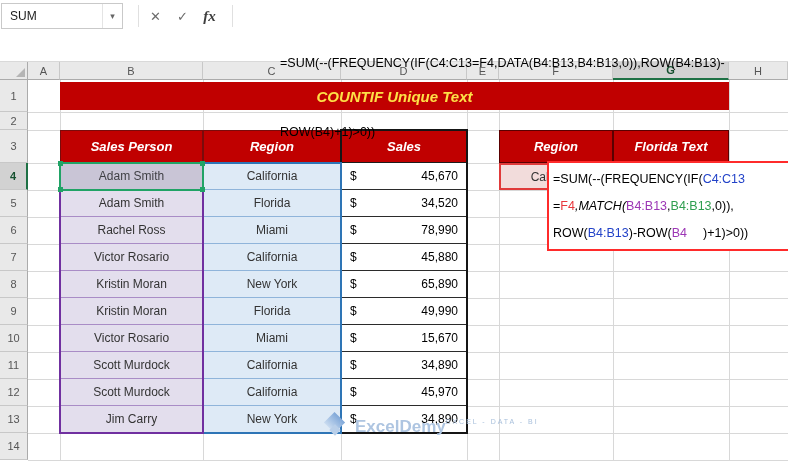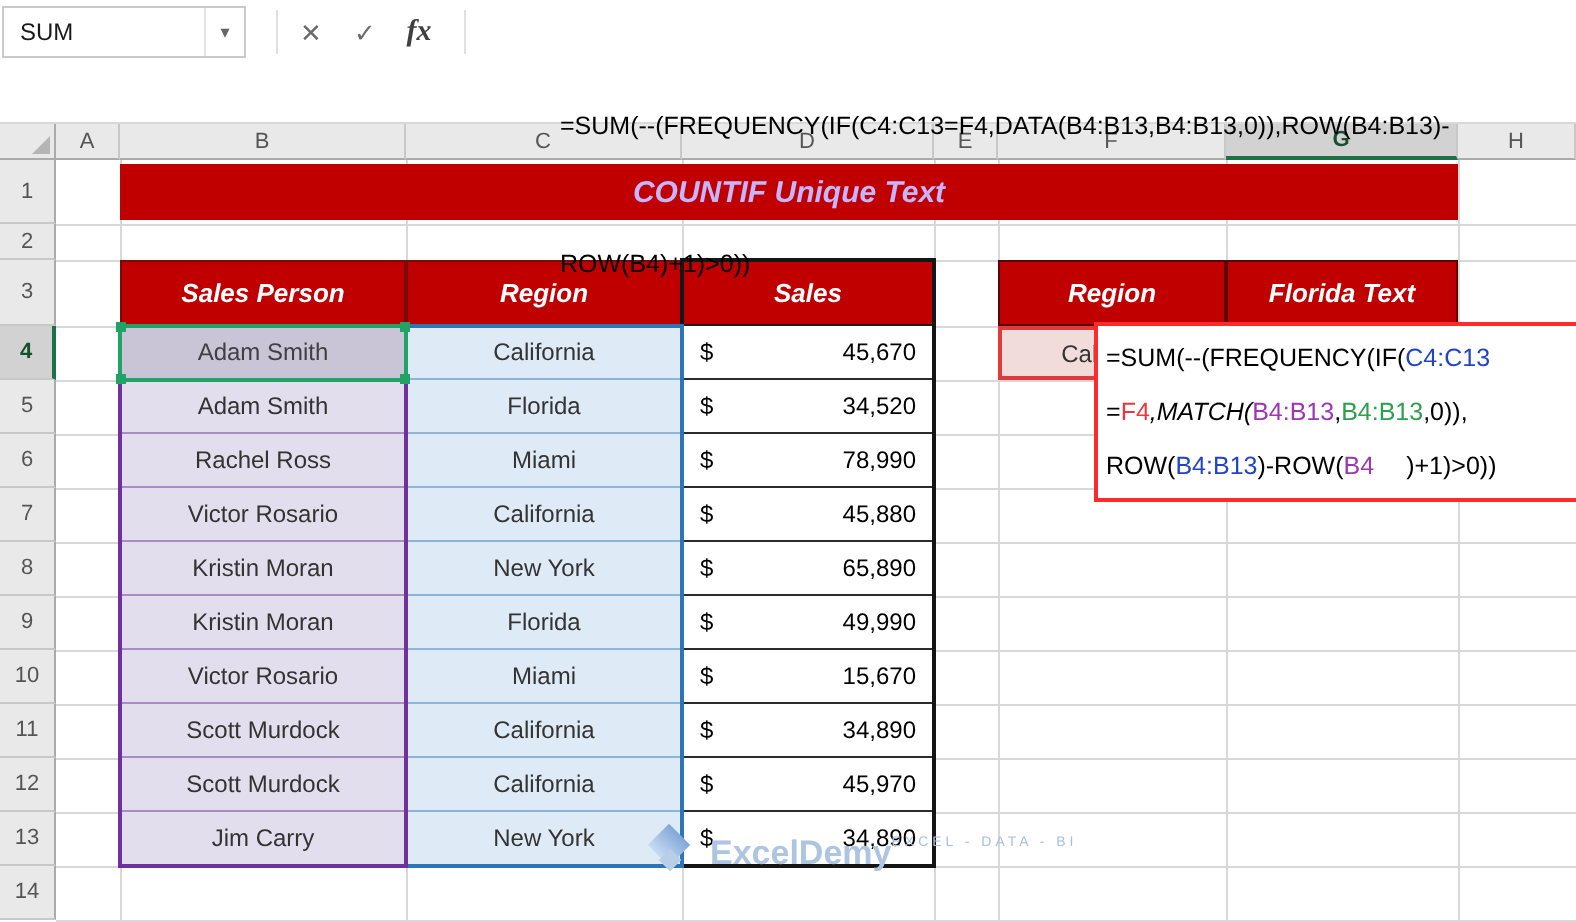--- a/index.html
+++ b/index.html
@@ -34,21 +34,21 @@
   .colhead.sel{background:#d2d2d2;border-bottom:2px solid #1e7145;color:#15502f;font-weight:bold}
   .rowhead{position:absolute;left:0;width:28px;background:#e9e9e9;border-right:1px solid #ababab;
            border-bottom:1px solid #c8c8c8;font-size:11px;color:#555;display:flex;align-items:center;
            justify-content:center;z-index:1}
   .rowhead.sel{background:#d2d2d2;border-right:2px solid #1e7145;color:#15502f;font-weight:bold}
 
   .vline{position:absolute;width:1px;background:#d8d8d8;z-index:0}
   .hline{position:absolute;height:1px;background:#d8d8d8;z-index:0}
 
   
-  .banner{position:absolute;left:60px;top:82px;width:669px;height:28px;background:#c00000;color:#c4b5fd;
+  .banner{position:absolute;left:60px;top:82px;width:669px;height:28px;background:#c00000;color:#fde047;
           font-weight:bold;font-style:italic;font-size:15px;display:flex;align-items:center;
           justify-content:center;z-index:1}
 
   
   .th-red{position:absolute;background:#c00000;color:#fff;font-weight:bold;font-style:italic;
           font-size:13px;display:flex;align-items:center;justify-content:center;z-index:2}
   .b3{left:60px;top:130px;width:143px;height:33px;border:1px solid #7a0b0b}
   .c3{left:203px;top:130px;width:138px;height:33px;border:1px solid #7a0b0b}
   .d3{left:341px;top:130px;width:126px;height:33px;border:1px solid #1c1c1c}
   .f3{left:499px;top:130px;width:114px;height:33px;border:1px solid #5a0000}

